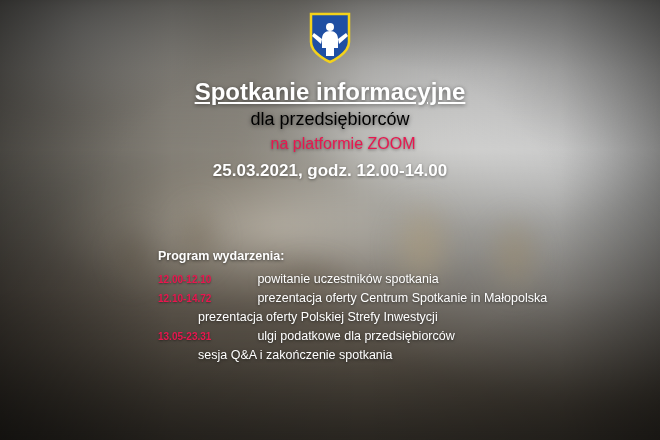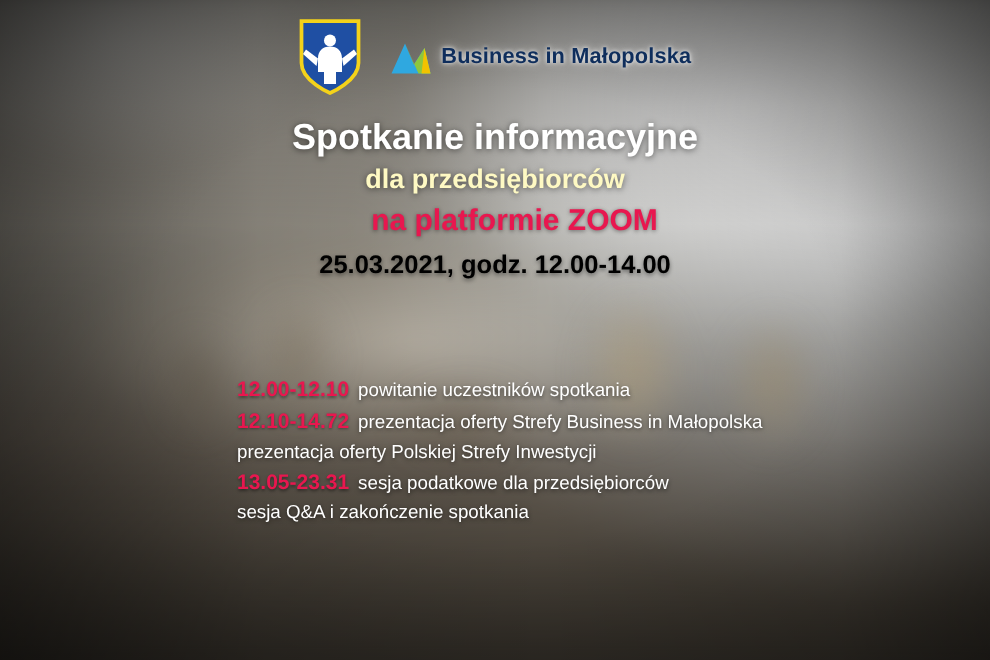--- a/index.html
+++ b/index.html
@@ -101,38 +101,39 @@
     right: 0;
     text-align: center;
     z-index: 5;
   }
   .h-line1 {
     color: #ffffff;
     font-size: 24px;
     font-weight: bold;
     line-height: 1.18;
     text-shadow: 0 1px 4px rgba(0,0,0,0.55);
+    text-decoration: underline;
   }
   .h-line2 {
-    color: #fef9c3;
+    color: #000000;
     font-size: 18px;
-    font-weight: bold;
+    font-weight: normal;
     line-height: 1.45;
     text-shadow: 0 1px 4px rgba(0,0,0,0.55);
   }
   .h-line3 {
     color: #e8174f;
-    font-size: 20px;
-    font-weight: bold;
+    font-size: 16px;
+    font-weight: normal;
     line-height: 1.55;
     text-shadow: 0 1px 3px rgba(0,0,0,0.45);
     margin-left: 26px;
   }
   .h-line4 {
-    color: #000000;
+    color: #ffffff;
     font-size: 17px;
     font-weight: bold;
     line-height: 1.6;
     text-shadow: 0 1px 3px rgba(0,0,0,0.45);
   }
 
   
   .agenda {
     position: absolute;
     left: 158px;
@@ -147,30 +148,31 @@
     text-shadow: 0 1px 3px rgba(0,0,0,0.55);
   }
   .agenda-row {
     display: flex;
     align-items: baseline;
     gap: 6px;
     line-height: 1.52;
   }
   .agenda-time {
     color: #e8174f;
-    font-size: 14px;
+    font-size: 10px;
     font-weight: bold;
     white-space: nowrap;
     text-shadow: 0 1px 2px rgba(0,0,0,0.4);
   }
   .agenda-desc {
     color: #ffffff;
     font-size: 12.5px;
     white-space: nowrap;
     text-shadow: 0 1px 3px rgba(0,0,0,0.55);
+    margin-left: 40px;
   }
 </style>
 </head>
 <body>
 
 <div class="poster">
 
   <div class="bg"></div>
   <div class="bg-chairs"></div>
   <div class="bg-vignette"></div>
@@ -179,54 +181,45 @@
     <div class="crest">
       <svg viewBox="0 0 42 52" width="42" height="52" aria-hidden="true">
         <path d="M2 2 H40 V30 C40 42 21 50 21 50 C21 50 2 42 2 30 Z" fill="#1f4fa3" stroke="#f4d21a" stroke-width="2.5"></path>
         <circle cx="21" cy="15" r="4" fill="#ffffff"></circle>
         <path d="M21 19 C16 19 13 22 13 27 L13 36 L17 36 L17 44 L25 44 L25 36 L29 36 L29 27 C29 22 26 19 21 19 Z" fill="#ffffff"></path>
         <path d="M13 27 L5 21 L3 24 L12 32 Z" fill="#ffffff"></path>
         <path d="M29 27 L37 21 L39 24 L30 32 Z" fill="#ffffff"></path>
       </svg>
     </div>
 
-    <div class="bim">
-      <div class="bim-mark">
-        <svg viewBox="0 0 30 30" width="30" height="30" aria-hidden="true">
-          <path d="M2 26 L11 6 L17 20 L24 9 L28 26 Z" fill="#2fa8e0"></path>
-          <path d="M11 6 L17 20 L24 9 L28 26 L20 26 Z" fill="#8dc63f"></path>
-          <path d="M24 9 L28 26 L22 26 Z" fill="#f2c200"></path>
-        </svg>
-      </div>
-      <div class="bim-text">Business in Małopolska</div>
-    </div>
   </div>
 
   <div class="headline">
     <div class="h-line1">Spotkanie informacyjne</div>
     <div class="h-line2">dla przedsiębiorców</div>
     <div class="h-line3">na platformie ZOOM</div>
     <div class="h-line4">25.03.2021, godz. 12.00-14.00</div>
   </div>
 
   <div class="agenda">
+    <div class="agenda-title">Program wydarzenia:</div>
 
     <div class="agenda-row">
       <span class="agenda-time">12.00-12.10</span>
       <span class="agenda-desc">powitanie uczestników spotkania</span>
     </div>
     <div class="agenda-row">
       <span class="agenda-time">12.10-14.72</span>
-      <span class="agenda-desc">prezentacja oferty Strefy Business in Małopolska</span>
+      <span class="agenda-desc">prezentacja oferty Centrum Spotkanie in Małopolska</span>
     </div>
     <div class="agenda-row">
       <span class="agenda-desc">prezentacja oferty Polskiej Strefy Inwestycji</span>
     </div>
     <div class="agenda-row">
       <span class="agenda-time">13.05-23.31</span>
-      <span class="agenda-desc">sesja podatkowe dla przedsiębiorców</span>
+      <span class="agenda-desc">ulgi podatkowe dla przedsiębiorców</span>
     </div>
     <div class="agenda-row">
       <span class="agenda-desc">sesja Q&amp;A i zakończenie spotkania</span>
     </div>
   </div>
 
 </div>
 
 </body></html>

